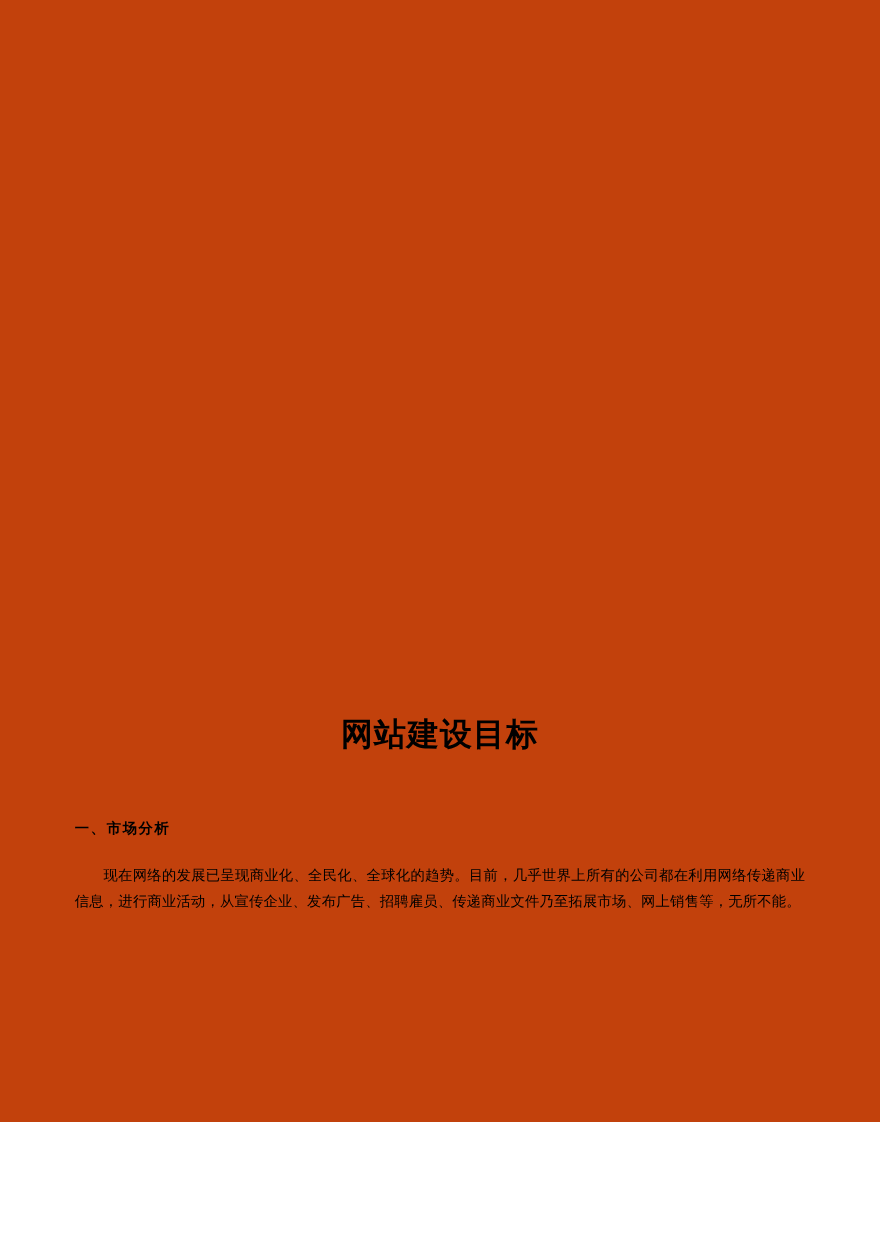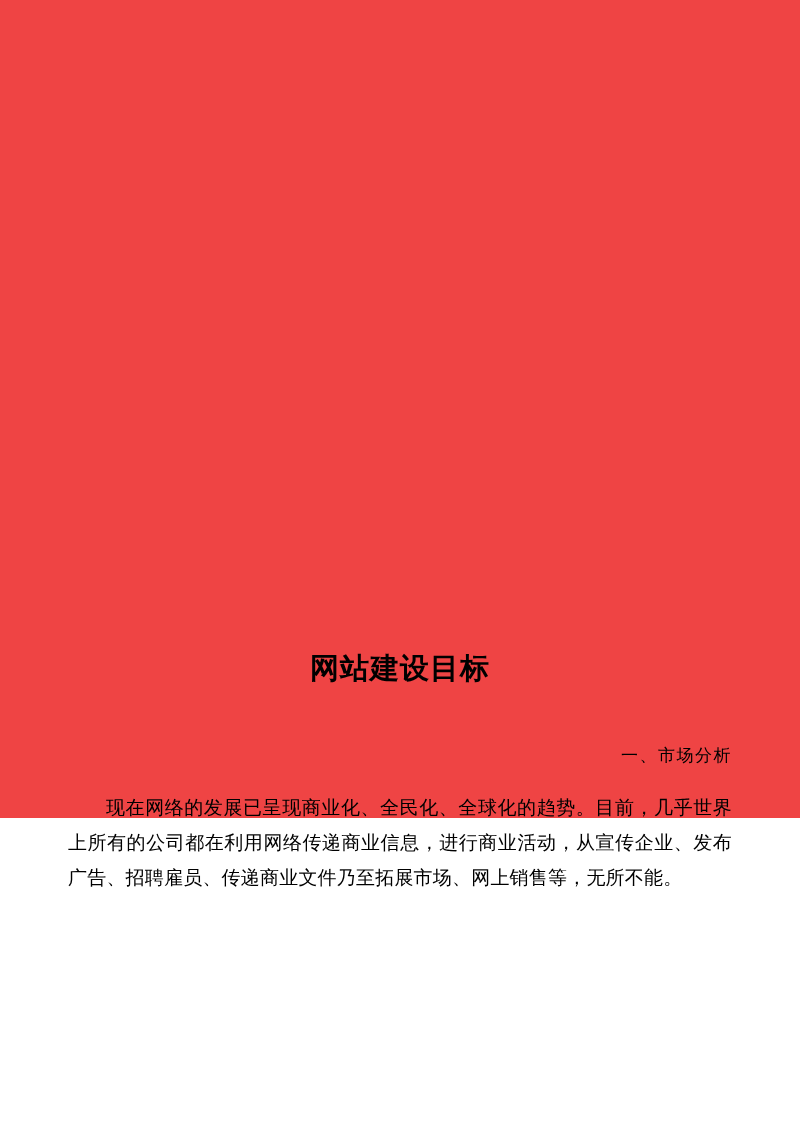--- a/index.html
+++ b/index.html
@@ -10,22 +10,22 @@
   body {
     width: 800px;
     height: 1132px;
     font-family: "Liberation Serif", "DejaVu Serif", serif;
     color: #000000;
     overflow: hidden;
   }
   .page {
     position: relative;
     width: 800px;
-    height: 818px;
-    background: #ef4444;
+    height: 1020px;
+    background: #c2410c;
     box-sizing: border-box;
   }
   .content {
     position: absolute;
     left: 68px;
     top: 0;
     width: 664px;
   }
   .spacer-top {
     height: 648px;
@@ -33,29 +33,28 @@
   .doc-title {
     text-align: center;
     font-size: 29px;
     font-weight: bold;
     letter-spacing: 1px;
     line-height: 1.4;
     margin: 0 0 54px 0;
     font-family: "Liberation Serif", "DejaVu Serif", serif;
   }
   .section-heading {
-    font-size: 17px;
-    font-weight: normal;
+    font-size: 13px;
+    font-weight: bold;
     letter-spacing: 1.5px;
     margin: 0 0 22px 0;
     line-height: 1.5;
-    text-align: right;
   }
   .para {
-    font-size: 19px;
+    font-size: 13px;
     line-height: 1.85;
     margin: 0 0 14px 0;
     text-align: justify;
     text-justify: inter-ideograph;
     text-indent: 2em;
     letter-spacing: 0.2px;
   }
 </style>
 </head>
 <body>

